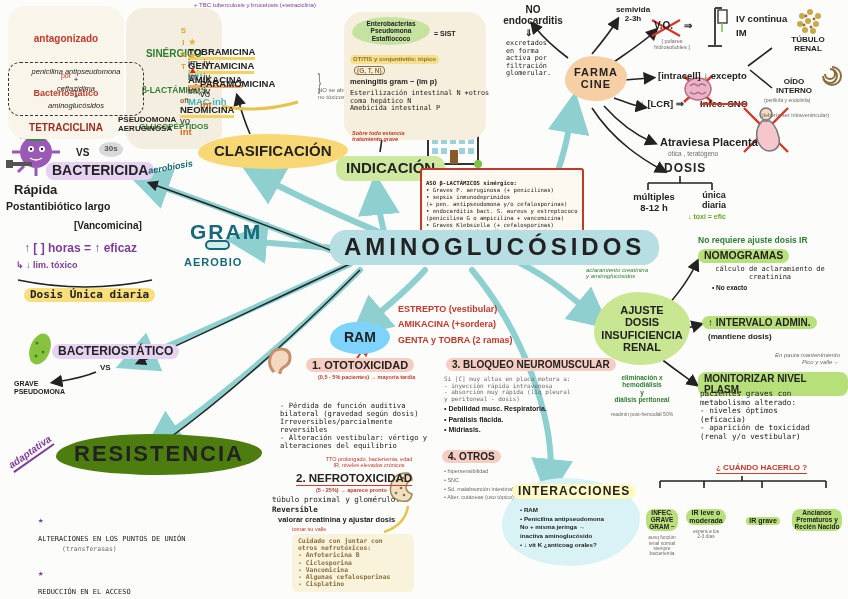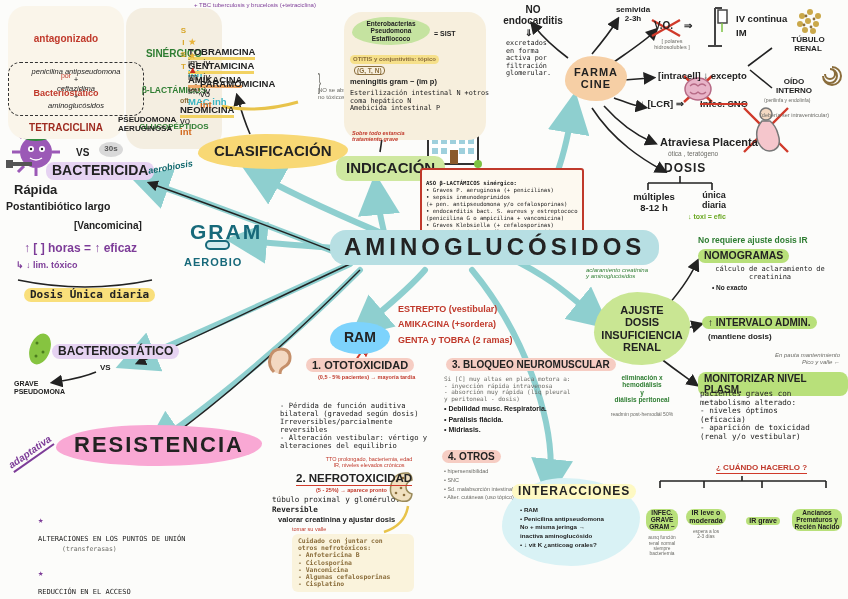--- a/index.html
+++ b/index.html
@@ -450,21 +450,21 @@
 
   <div class="n blob" style="left:502px;top:478px;width:138px;height:88px;background:#d9f2f5"></div>
   <div class="n b hl hl-cyan" style="left:512px;top:484px;font-size:12px;letter-spacing:1px">INTERACCIONES</div>
   <div class="n b" style="left:520px;top:506px;font-size:6.2px;line-height:1.4">• RAM
 • Penicilina antipseudomona
   No + misma jeringa →
   inactiva aminoglucósido
 • ↓ vit K ¿anticoag orales?</div>
 
   <div class="n b t-purple" style="left:6px;top:446px;font-size:10px;font-style:italic;transform:rotate(-35deg);border-bottom:2px solid #7d3c98;padding-bottom:1px">adaptativa</div>
-  <div class="n b blob" style="left:56px;top:425px;padding:8px 18px;background:#f9a8d4;font-size:22px;letter-spacing:2px">RESISTENCIA</div>
+  <div class="n b blob" style="left:56px;top:434px;padding:8px 18px;background:#4d7c0f;font-size:22px;letter-spacing:2px">RESISTENCIA</div>
   <div class="n mono" style="left:38px;top:494px;font-size:7px;line-height:2.3">
     <span class="t-purple" style="font-size:9px">★</span>
     <span>ALTERACIONES EN LOS PUNTOS DE UNIÓN</span><br>
     <span class="t-purple" style="font-size:9px">★</span>
     <span>REDUCCIÓN EN EL ACCESO</span><br>
     
     
   </div>
   <div class="n mono t-gray" style="left:62px;top:546px;font-size:6.5px">(transferasas)</div>
 

